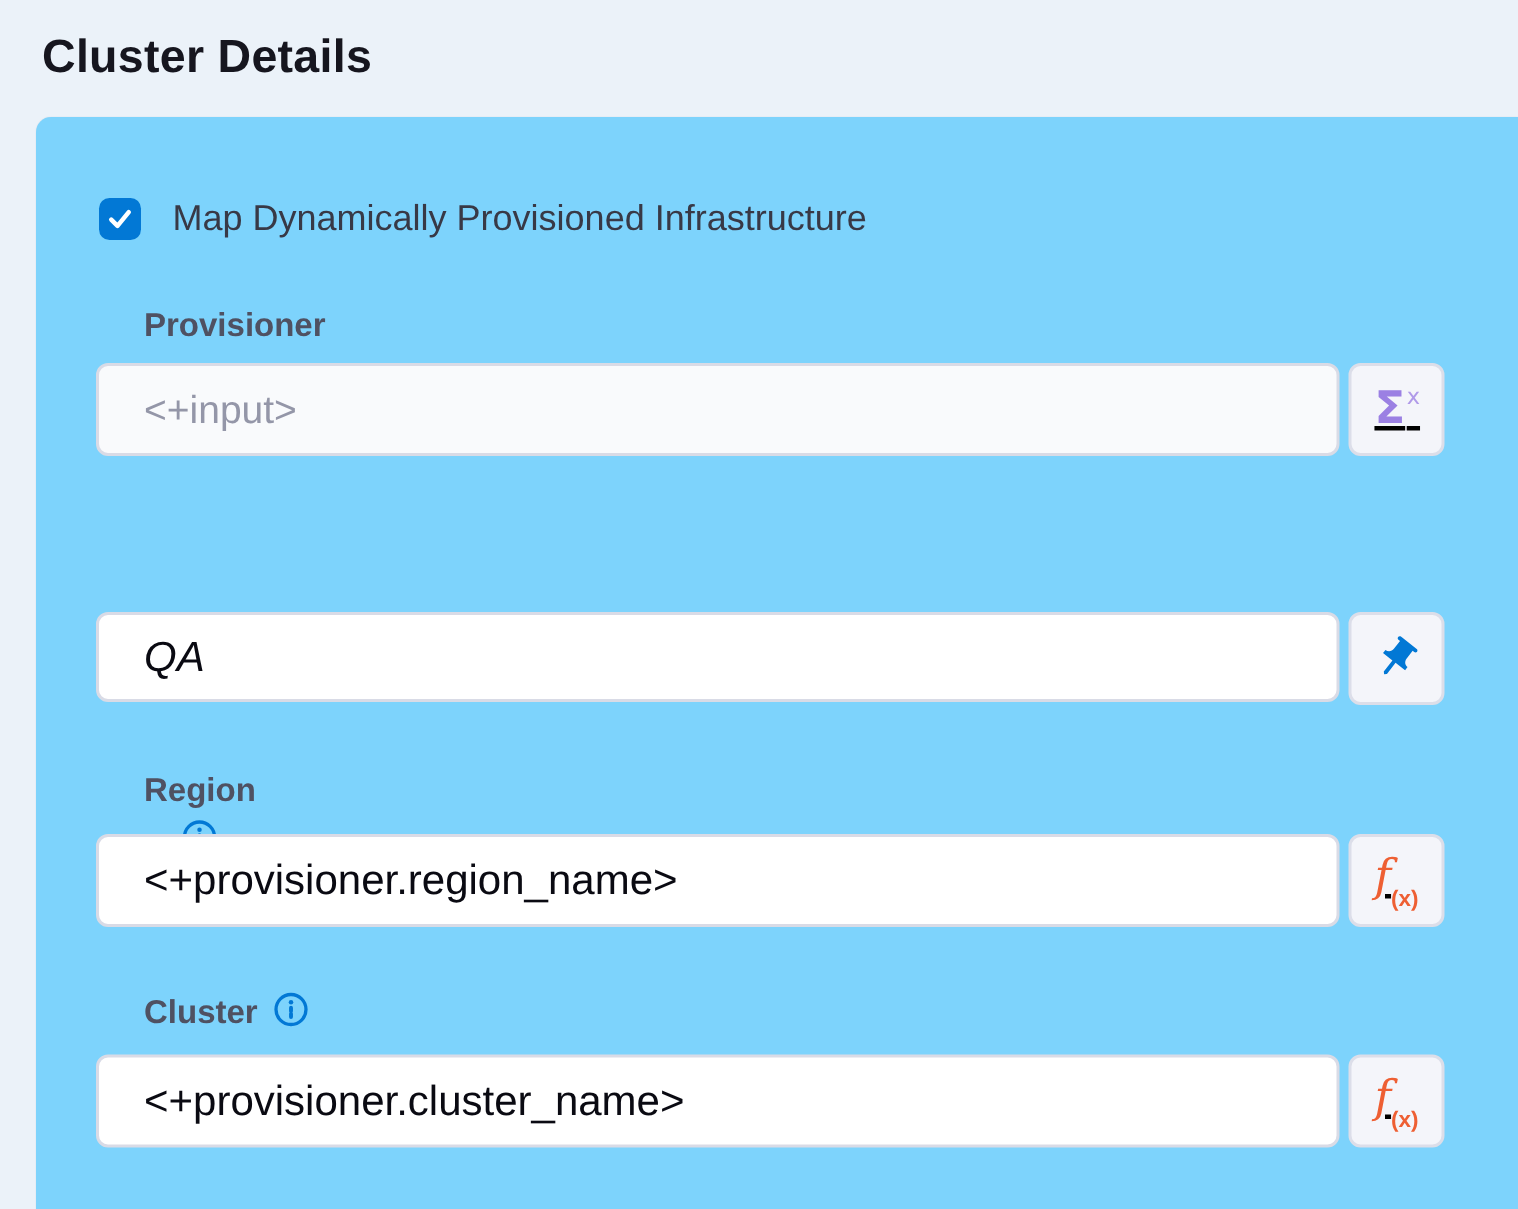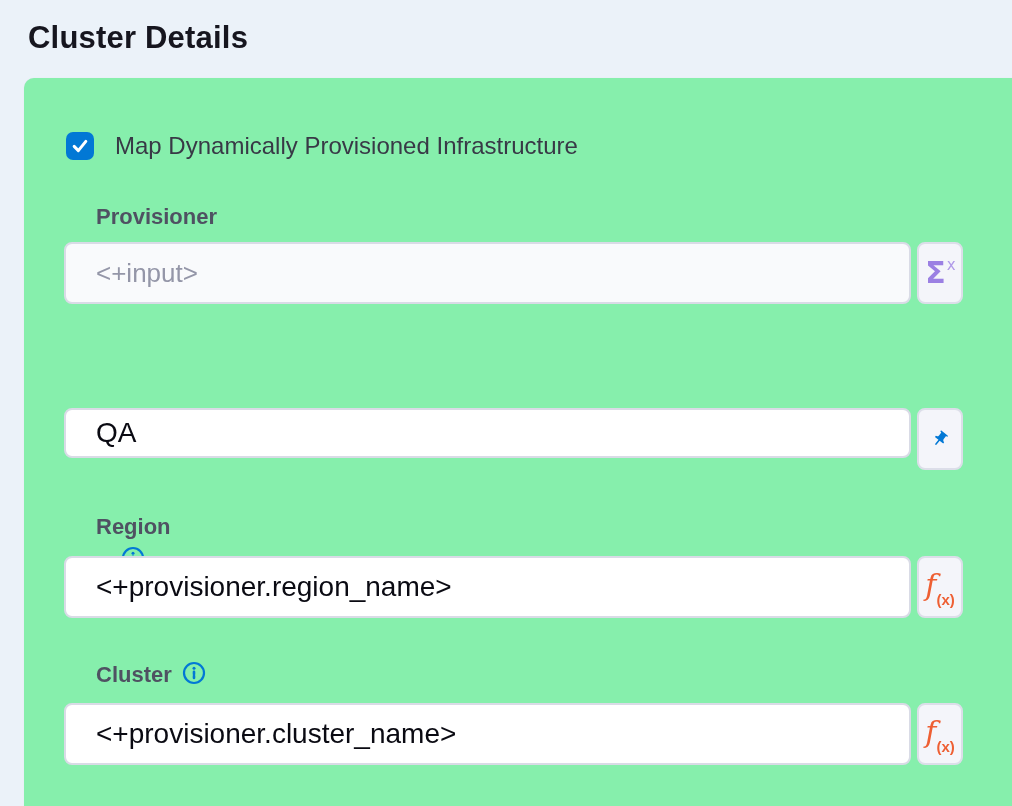--- a/index.html
+++ b/index.html
@@ -9,21 +9,21 @@
     background:#ebf2f9;
     position:relative;
     color:#1b1b28;
   }
   .page-title {
     position:absolute; left:28px; top:20px;
     font-size:31px; font-weight:700; color:#16161f; letter-spacing:0.2px;
   }
   .card {
     position:absolute; left:24px; top:78px; right:0; bottom:0;
-    background:#86efac;
+    background:#7dd3fc;
     border-top-left-radius:10px;
     box-shadow:0 0 1px rgba(40,41,61,0.1);
   }
 
   
   .checkbox-row {
     position:absolute; left:42px; top:54px;
     display:flex; align-items:center; gap:21px; cursor:pointer;
   }
   .checkbox {
@@ -53,46 +53,47 @@
     background:#ffffff;
     font-family:"Liberation Sans", sans-serif;
     font-size:28px; color:#0a0a12;
     padding:0 18px 0 30px;
     outline:none;
   }
   .text-input.disabled {
     background:#f9fafc; color:#9496a8; font-size:26px;
   }
   .action-box {
-    flex:0 0 auto; width:46px; height:62px;
+    flex:0 0 auto; width:64px; height:62px;
     border:2px solid #dcdee9; border-radius:8px;
     background:#f4f5fa;
     display:flex; align-items:center; justify-content:center;
-    cursor:pointer; padding:12px;
+    cursor:pointer; padding:12px;text-decoration:underline;
   }
   .sigma {
     color:#9b80e3; font-size:30px; font-weight:600;
     font-family:"DejaVu Sans", sans-serif; line-height:1;
   }
   .sigma sup { font-size:15px; font-weight:400; position:relative; top:-2px; left:1px; color:#b09ae9; }
   .fx {
     color:#ee5f33; font-size:30px; line-height:1;
     font-family:"DejaVu Serif", serif; font-style:italic;
   }
   .fx sub { font-size:15px; font-style:normal; font-family:"Liberation Sans", sans-serif; font-weight:600; position:relative; top:3px; }
 
   
   .combo-input {
-    flex:1 1 auto; width:843px; height:50px;
+    flex:1 1 auto; width:843px; height:60px;
     border:2px solid #d9dbe6; border-radius:8px;
     background:#ffffff;
     display:flex; align-items:center;
     padding:0 16px 0 30px;
     font-size:28px; color:#0a0a12;
     cursor:pointer;
+    font-style:italic;
   }
   .combo-value { flex:1 1 auto; }
   .combo-right { display:flex; align-items:center; gap:14px; }
   .status-dot { width:14px; height:14px; border-radius:50%; background:#42b554; }
   .scope-badge {
     display:inline-flex; align-items:center;
     height:42px; padding:0 15px;
     border:2px solid #d9dbe8; border-radius:8px;
     background:#fdfdff;
     font-size:24px; font-weight:500; letter-spacing:0.8px; color:#343a55;

